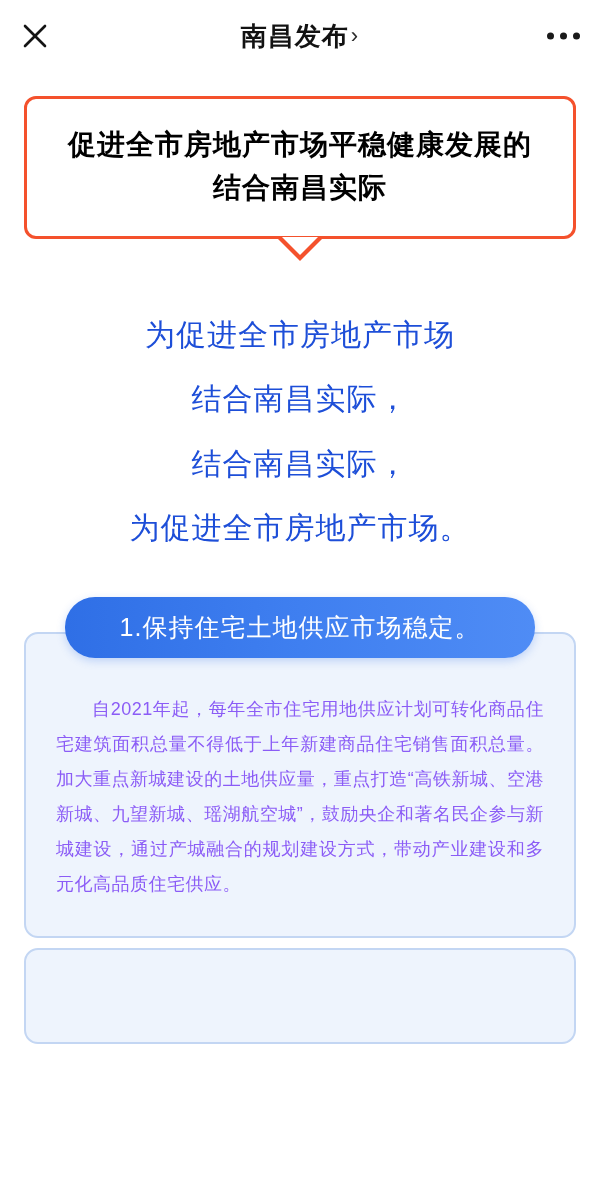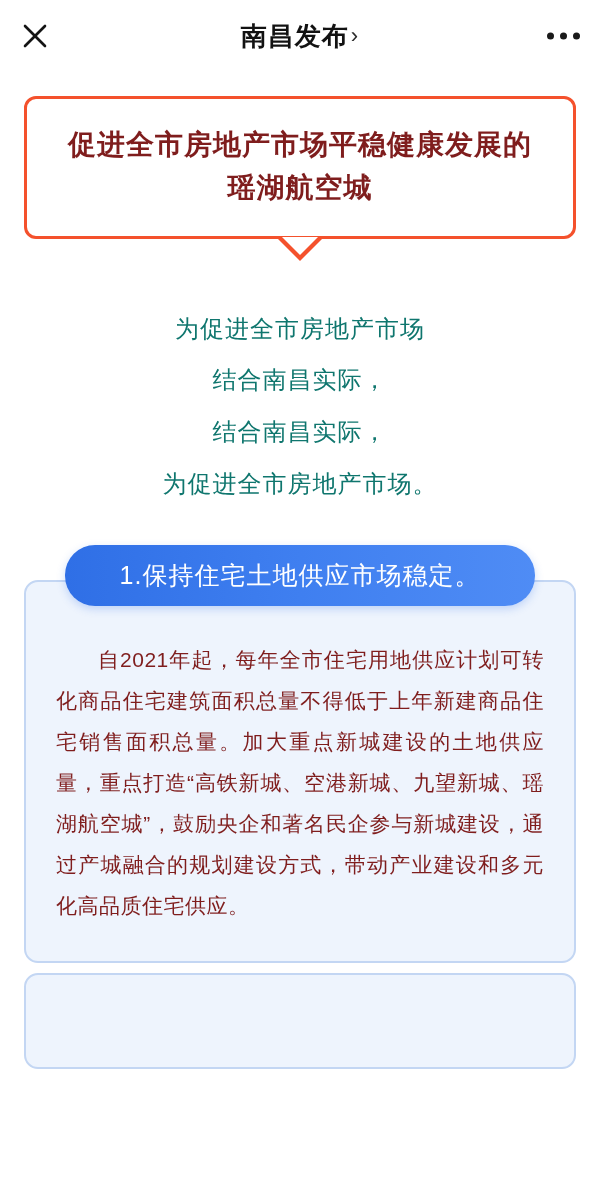--- a/index.html
+++ b/index.html
@@ -82,21 +82,21 @@
     position: relative;
     margin-top: 24px;
   }
   .headline-box {
     border: 3px solid #f4512c;
     border-radius: 12px;
     padding: 24px 26px 26px;
     text-align: center;
   }
   .headline-line {
-    color: #7f1d1d;
+    color: #000000;
     font-size: 28px;
     font-weight: bold;
     line-height: 1.55;
     letter-spacing: 1px;
   }
   .headline-arrow-outer {
     position: absolute;
     left: 50%;
     bottom: -22px;
     margin-left: -22px;
@@ -115,22 +115,22 @@
     border-right: 18px solid transparent;
     border-top: 18px solid #ffffff;
   }
 
   
   .intro {
     margin-top: 64px;
     text-align: center;
   }
   .intro p {
-    font-size: 24px;
-    color: #0f766e;
+    font-size: 30px;
+    color: #1d4ed8;
     line-height: 2.15;
     letter-spacing: 1px;
   }
 
   
   .section {
     position: relative;
     margin-top: 36px;
   }
   .section-pill {
@@ -150,22 +150,22 @@
   }
   .section-body {
     position: relative;
     margin-top: -26px;
     background: #eef4fd;
     border: 2px solid #c3d6f3;
     border-radius: 14px;
     padding: 58px 30px 34px;
   }
   .section-body p {
-    font-size: 21px;
-    color: #7f1d1d;
+    font-size: 18px;
+    color: #8b5cf6;
     line-height: 1.95;
     letter-spacing: 0.5px;
     text-indent: 2em;
     text-align: justify;
   }
 
   .section.next .section-pill { width: 440px; }
 </style>
 </head>
 <body>
@@ -190,21 +190,21 @@
       <i></i>
       <i></i>
     </div>
   </div>
 
   <div class="content">
 
     <div class="headline-wrap">
       <div class="headline-box">
         <div class="headline-line">促进全市房地产市场平稳健康发展的</div>
-        <div class="headline-line">瑶湖航空城</div>
+        <div class="headline-line">结合南昌实际</div>
       </div>
       <div class="headline-arrow-outer"></div>
       <div class="headline-arrow-inner"></div>
     </div>
 
     <div class="intro">
       <p>为促进全市房地产市场</p>
       <p>结合南昌实际，</p>
       <p>结合南昌实际，</p>
       <p>为促进全市房地产市场。</p>

